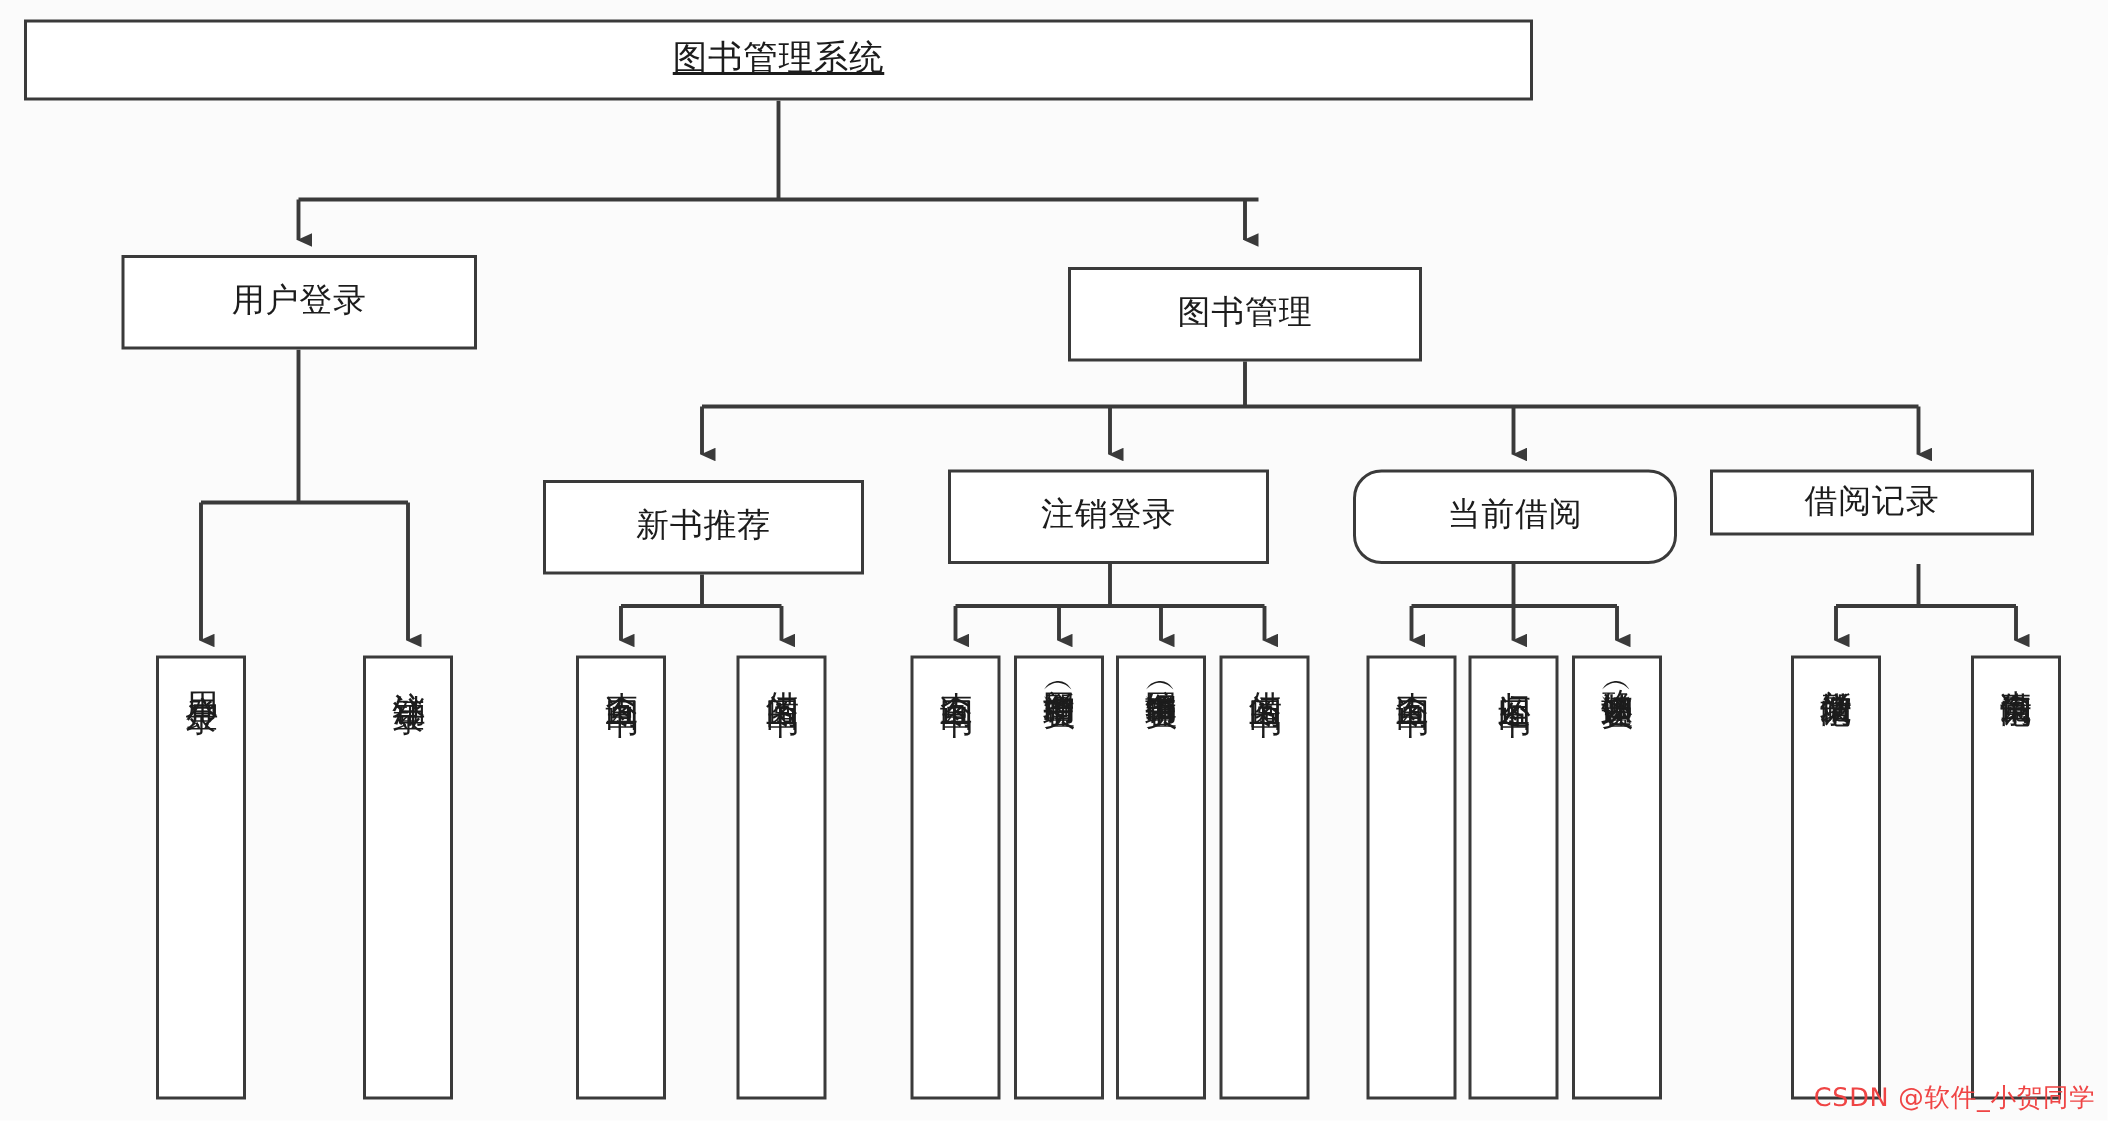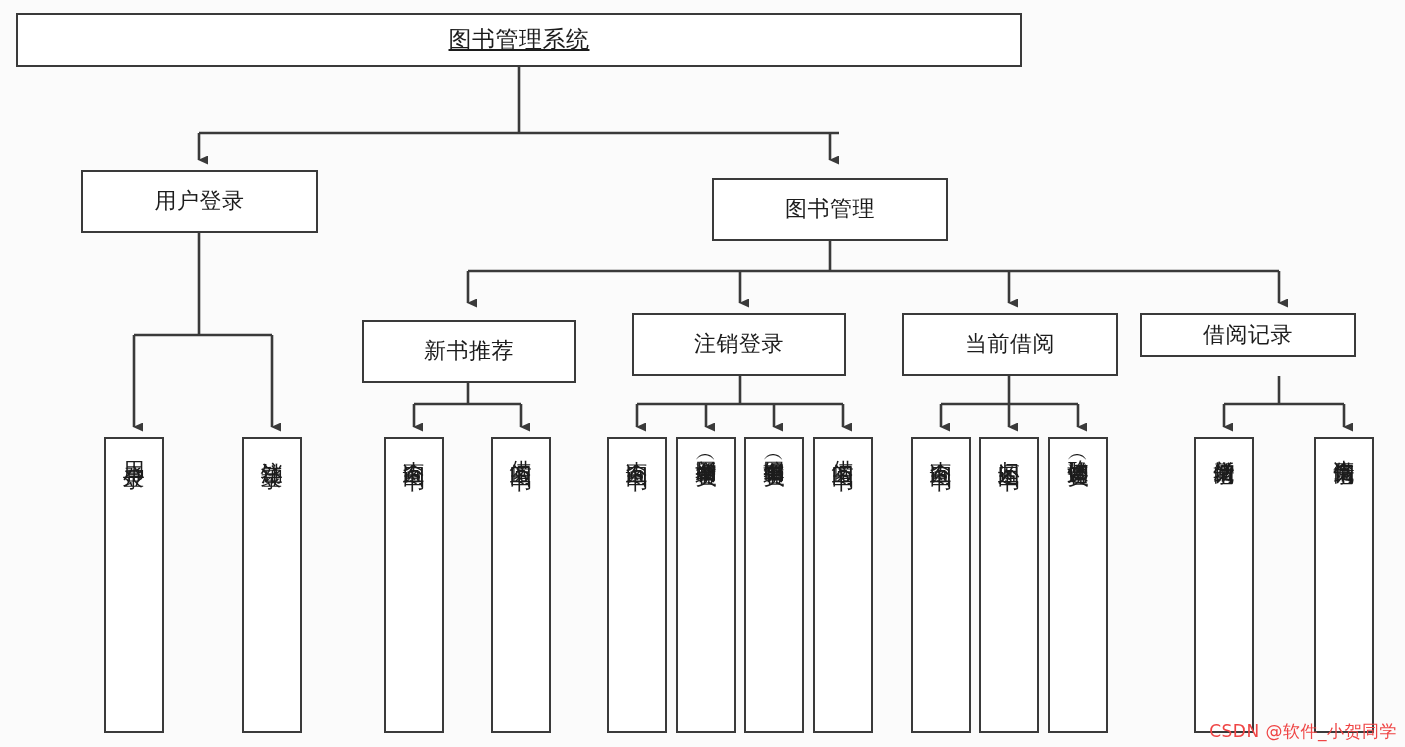--- a/index.html
+++ b/index.html
@@ -148,21 +148,21 @@
   </div>
 
   <div class="node horizontal" style="left:362px; top:320px; width:214px; height:63px;">
     <span class="node-label">新书推荐</span>
   </div>
 
   <div class="node horizontal" style="left:632px; top:313px; width:214px; height:63px;">
     <span class="node-label">注销登录</span>
   </div>
 
-  <div class="node horizontal" style="left:902px; top:313px; width:216px; height:63px;">
+  <div class="node horizontal" style="left:902px; top:313px; width:216px; height:63px;border-radius:19px;">
     <span class="node-label">当前借阅</span>
   </div>
 
   <div class="node horizontal" style="left:1140px; top:313px; width:216px; height:44px;">
     <span class="node-label">借阅记录</span>
   </div>
 
   <div class="node vertical" style="left:104px; top:437px; width:60px; height:296px;">
     <span class="node-label">用户登录</span>
   </div>

